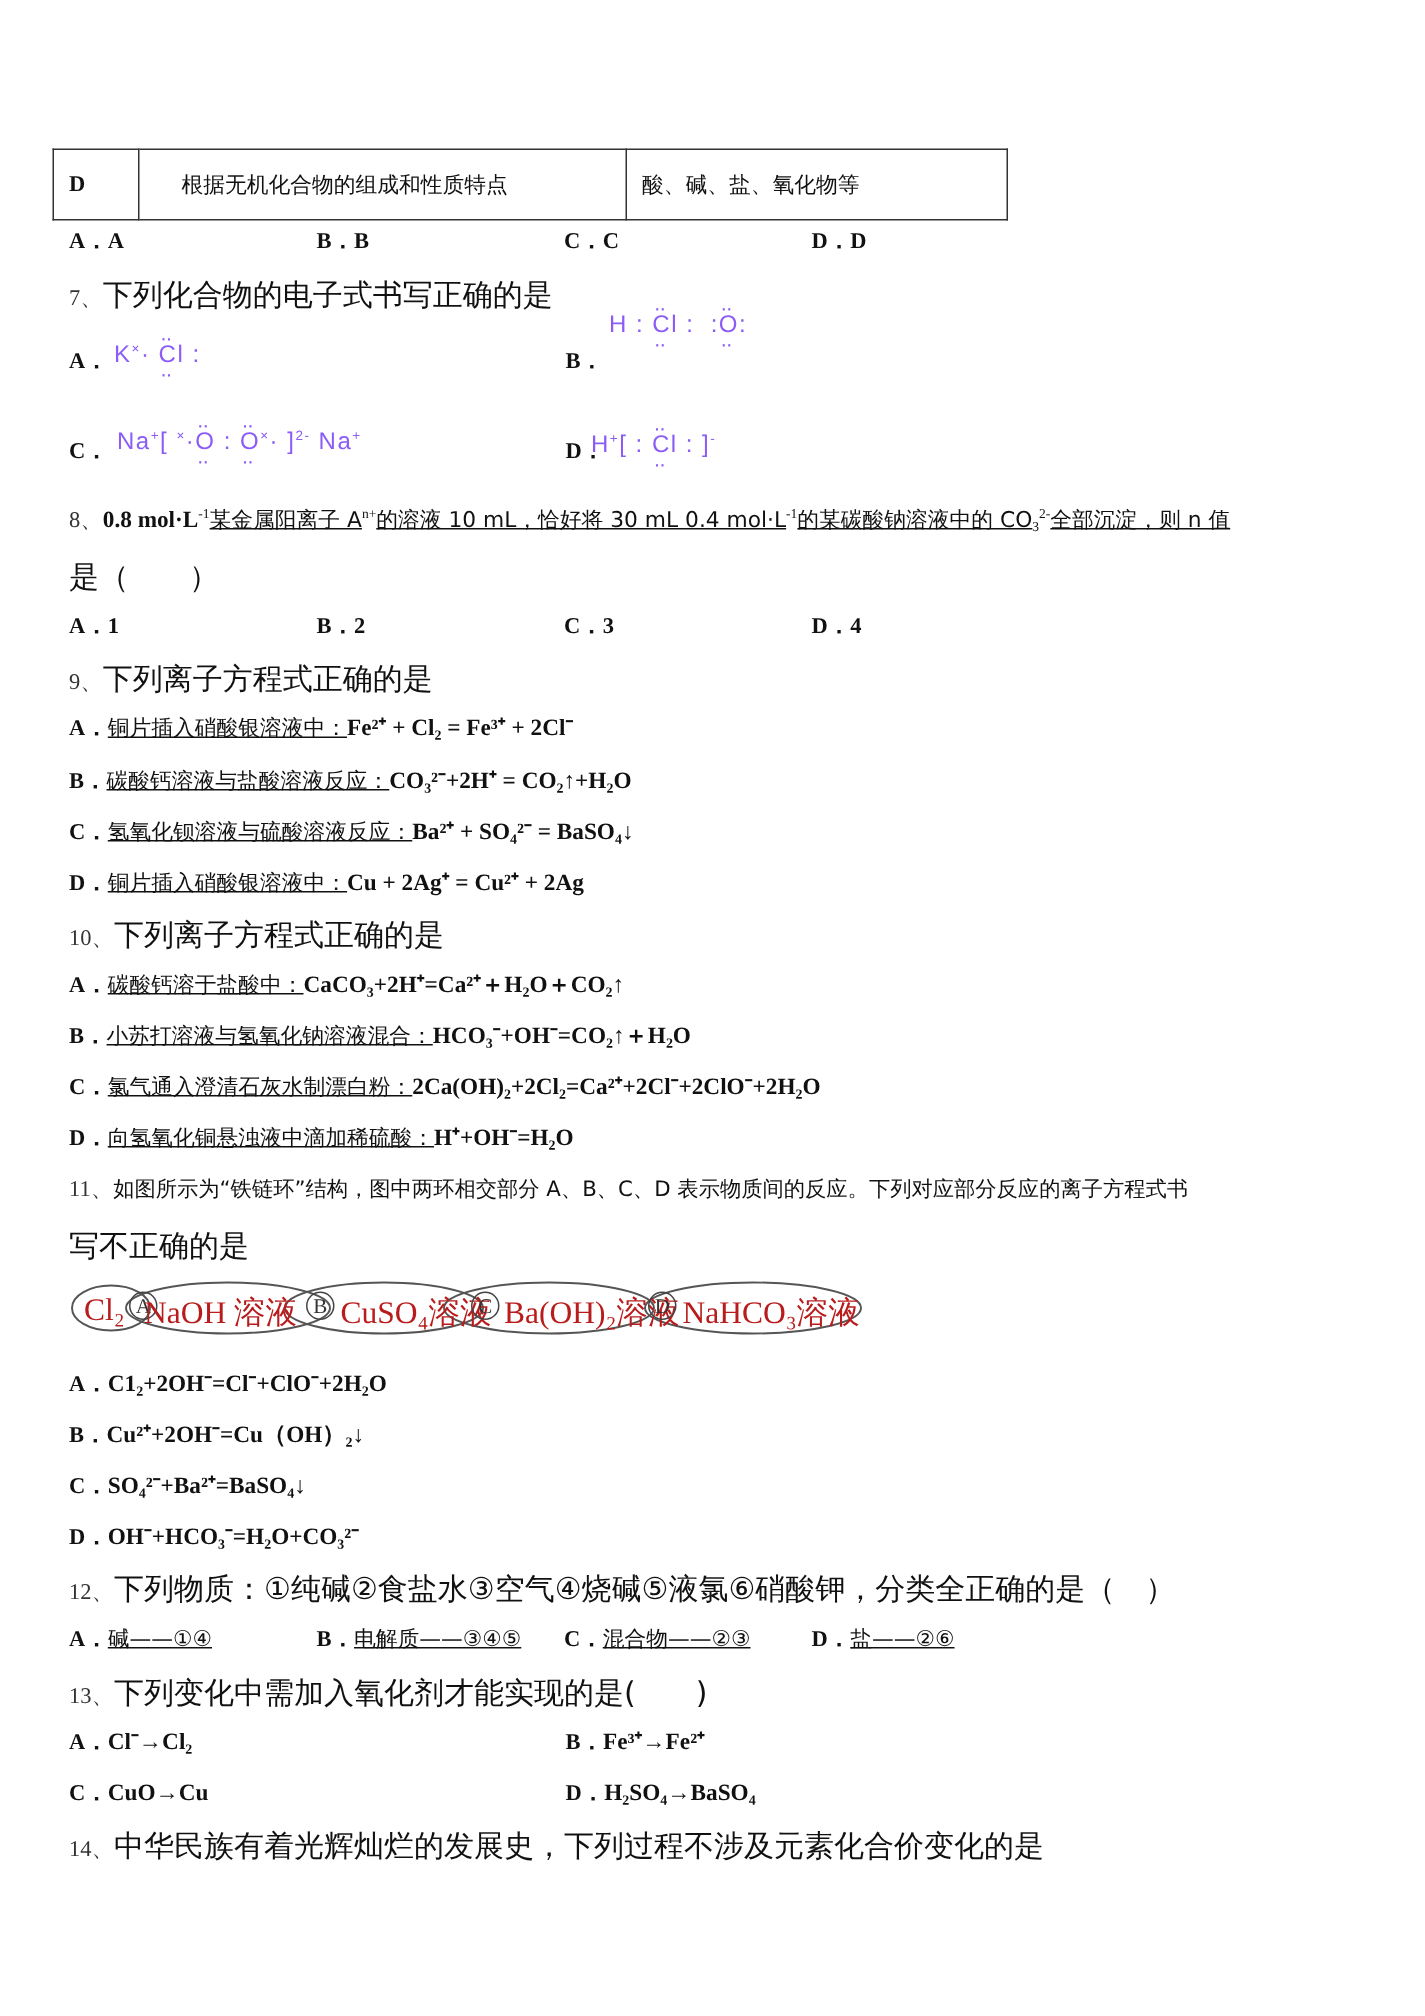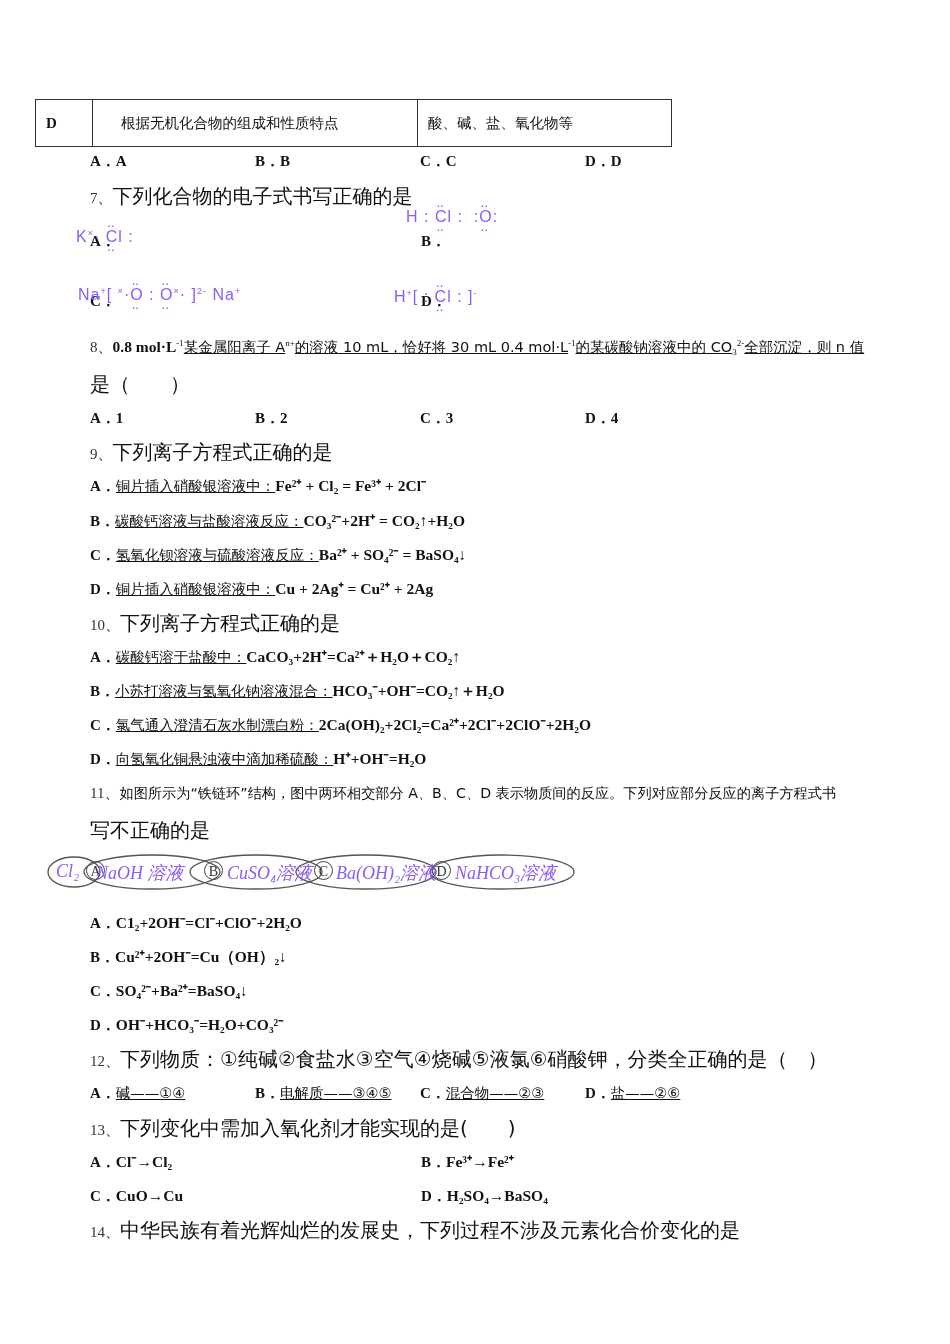--- a/index.html
+++ b/index.html
@@ -1,21 +1,21 @@
 <!DOCTYPE html>
 <html><head>
 <meta charset="utf-8">
 <style>
   html, body { margin: 0; padding: 0; background: #ffffff; }
   body {
     width: 950px; height: 1344px; position: relative; overflow: hidden;
     font-family: "Liberation Serif", "DejaVu Serif", serif;
     color: #111;
   }
-  .line { position: absolute; left: 46px; font-size: 15px; white-space: nowrap; line-height: 20px; margin-left: 44px; }
+  .line { position: absolute; left: 46px; font-size: 15px; white-space: nowrap; line-height: 20px; }
   .qnum { font-family: "Liberation Serif", serif; font-weight: normal; color: #333; }
   .qtext { font-family: "DejaVu Sans", sans-serif; font-size: 20px; }
   .opt-label { font-weight: bold; font-family: "Liberation Serif", serif; font-size: 15px; }
   .bold { font-weight: bold; }
   .cjk { font-family: "DejaVu Sans", sans-serif; font-size: 14.5px; text-decoration: underline; }
   .eq { font-weight: bold; font-family: "Liberation Serif", serif; font-size: 15.5px; }
   sup, sub { font-size: 9px; line-height: 0; }
   sup { vertical-align: 6px; }
   sub { vertical-align: -3px; }
 
@@ -27,21 +27,21 @@
   .tbl td.c3 { width: 233px; font-family: "DejaVu Sans", sans-serif; font-size: 14.5px; }
 
   .electron { font-family: "Liberation Sans", sans-serif; font-size: 16px; color: #8b5cf6; position: absolute; white-space: nowrap; letter-spacing: 1px; }
   .electron .dots { position: relative; display: inline-block; }
   .electron .dots::before { content: "··"; position: absolute; top: -11px; left: 1px; font-size: 14px; letter-spacing: -1px; }
   .electron .dots::after { content: "··"; position: absolute; bottom: -11px; left: 1px; font-size: 14px; letter-spacing: -1px; }
 
   
   .chain { position: absolute; left: 46px; top: 852px; width: 530px; height: 40px; }
   .chain svg { position: absolute; left: 0; top: 0; }
-  .chain .lbl { position: absolute; top: 9px; font-family: "Liberation Serif", serif; font-size: 18px; color: #8b5cf6; white-space: nowrap; font-style: italic; }
+  .chain .lbl { position: absolute; top: 9px; font-family: "Liberation Serif", serif; font-size: 21px; color: #b91c1c; white-space: nowrap; }
   .circ { position: absolute; top: 9px; width: 19px; height: 19px; border: 1.3px solid #444; border-radius: 50%; font-size: 14px; line-height: 19px; text-align: center; font-family: "Liberation Serif", serif; color: #333; box-sizing: border-box; }
 </style>
 </head>
 <body>
 
 <table class="tbl">
   <tbody>
       <tr>
     <td class="c1">D</td>
     <td class="c2">根据无机化合物的组成和性质特点</td>

